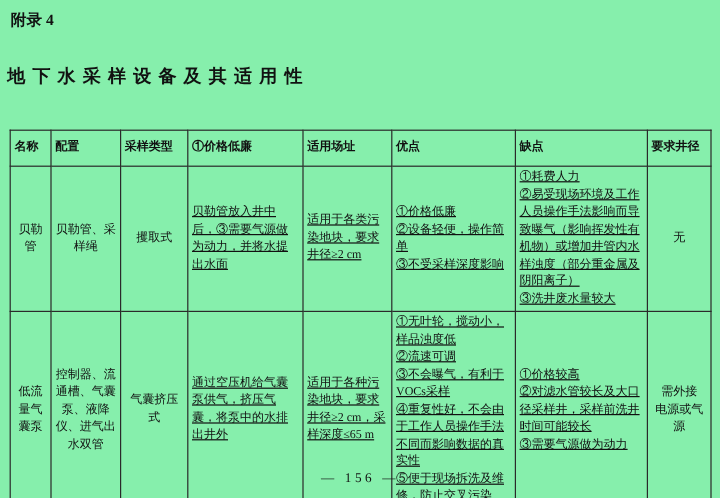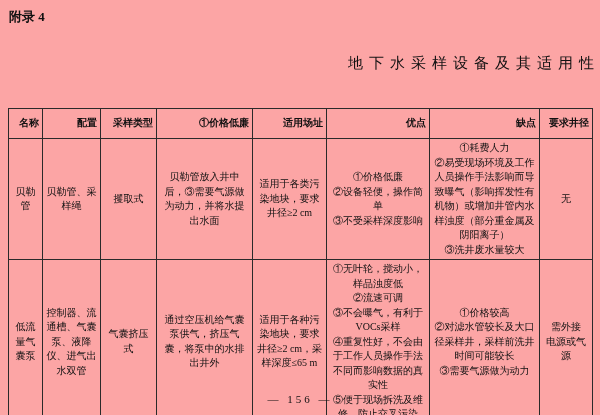--- a/index.html
+++ b/index.html
@@ -6,38 +6,38 @@
   html, body { width: 600px; height: 415px; }
   body {
     background: #f7f7f5;
     font-family: "Liberation Serif", "DejaVu Serif", serif;
     color: #111;
   }
   .page {
     position: relative;
     width: 600px;
     height: 415px;
-    background: #fca5a5;
+    background: #86efac;
     overflow: hidden;
   }
   .appendix {
     position: absolute;
     top: 8px;
     left: 9px;
     font-size: 13px;
     font-weight: bold;
   }
   .title {
     position: absolute;
     top: 54px;
     left: 0;
     width: 100%;
-    text-align: right;
+    text-align: left;
     font-size: 15px;
-    font-weight: normal;
+    font-weight: bold;
     letter-spacing: 6px;
     text-indent: 6px; 
   }
   table.equip {
     position: absolute;
     top: 108px;
     left: 8px;
     width: 584px;
     border-collapse: collapse;
     table-layout: fixed;
@@ -45,27 +45,27 @@
     line-height: 1.45;
   }
   table.equip th, table.equip td {
     border: 1px solid #2a2a2a;
     vertical-align: middle;
     padding: 2px 3px;
     word-break: break-all;
   }
   table.equip th {
     font-weight: bold;
-    text-align: right;
+    text-align: left;
     height: 30px;
   }
   tr.row-1 { height: 105px; }
   tr.row-2 { height: 137px; }
   td.c { text-align: center; }
-  td.l { text-align: center; }
+  td.l { text-align: left; text-decoration: underline; }
   .pre { white-space: pre-line; }
   .pageno {
     position: absolute;
     bottom: 10px;
     left: 0;
     width: 100%;
     text-align: center;
     font-size: 11px;
     letter-spacing: 3px;
   }

